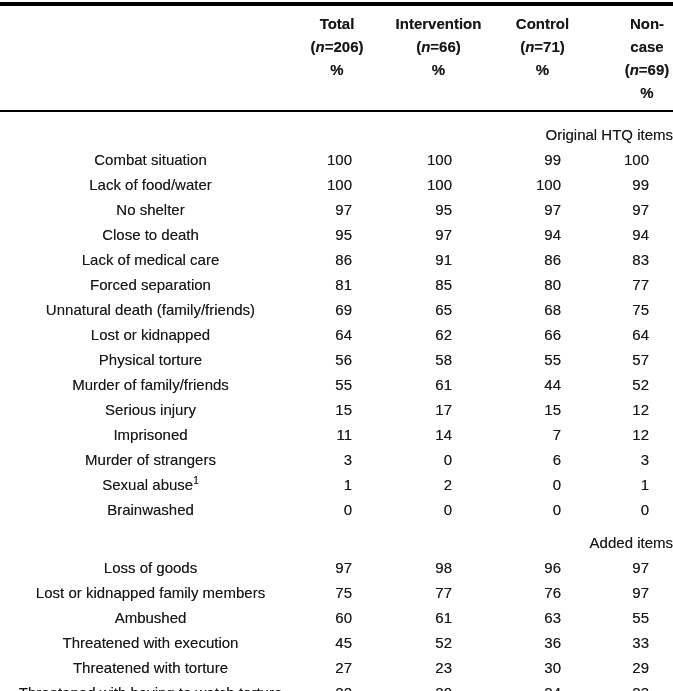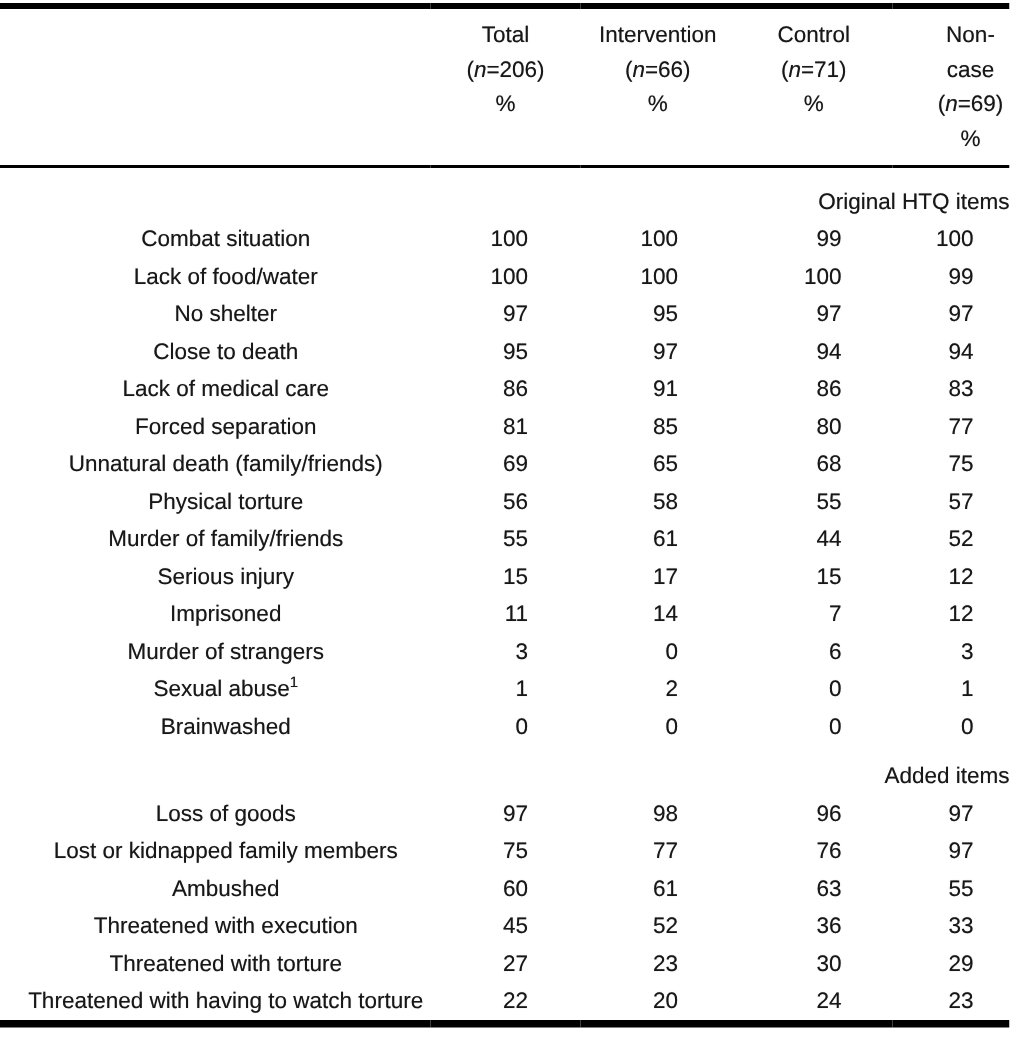--- a/index.html
+++ b/index.html
@@ -39,21 +39,21 @@
   col.c3{width:105px;}
   col.c4{width:78px;}
 
   thead th{
     font-weight:normal;
     text-align:center;
     vertical-align:top;
     padding:6px 0 6px 0;
     border-bottom:2px solid var(--rule);
   }
-  thead th div{line-height:23px;}
+  thead th div{line-height:23px;font-weight:bold;}
   thead th.c4{padding-left:26px;}
   thead .h-n i{font-style:italic;}
 
   tbody td{
     padding:0;
     line-height:25px;
     white-space:nowrap;
     overflow:hidden;
   }
   tr.section-row td{
@@ -164,20 +164,27 @@
     <td class="num c4">77</td>
   </tr>
         <tr class="item-row">
     <td class="label"><span>Unnatural death (family/friends)</span></td>
     <td class="num c1">69</td>
     <td class="num c2">65</td>
     <td class="num c3">68</td>
     <td class="num c4">75</td>
   </tr>
         <tr class="item-row">
+    <td class="label"><span>Lost or kidnapped</span></td>
+    <td class="num c1">64</td>
+    <td class="num c2">62</td>
+    <td class="num c3">66</td>
+    <td class="num c4">64</td>
+  </tr>
+        <tr class="item-row">
     <td class="label"><span>Physical torture</span></td>
     <td class="num c1">56</td>
     <td class="num c2">58</td>
     <td class="num c3">55</td>
     <td class="num c4">57</td>
   </tr>
         <tr class="item-row">
     <td class="label"><span>Murder of family/friends</span></td>
     <td class="num c1">55</td>
     <td class="num c2">61</td>

